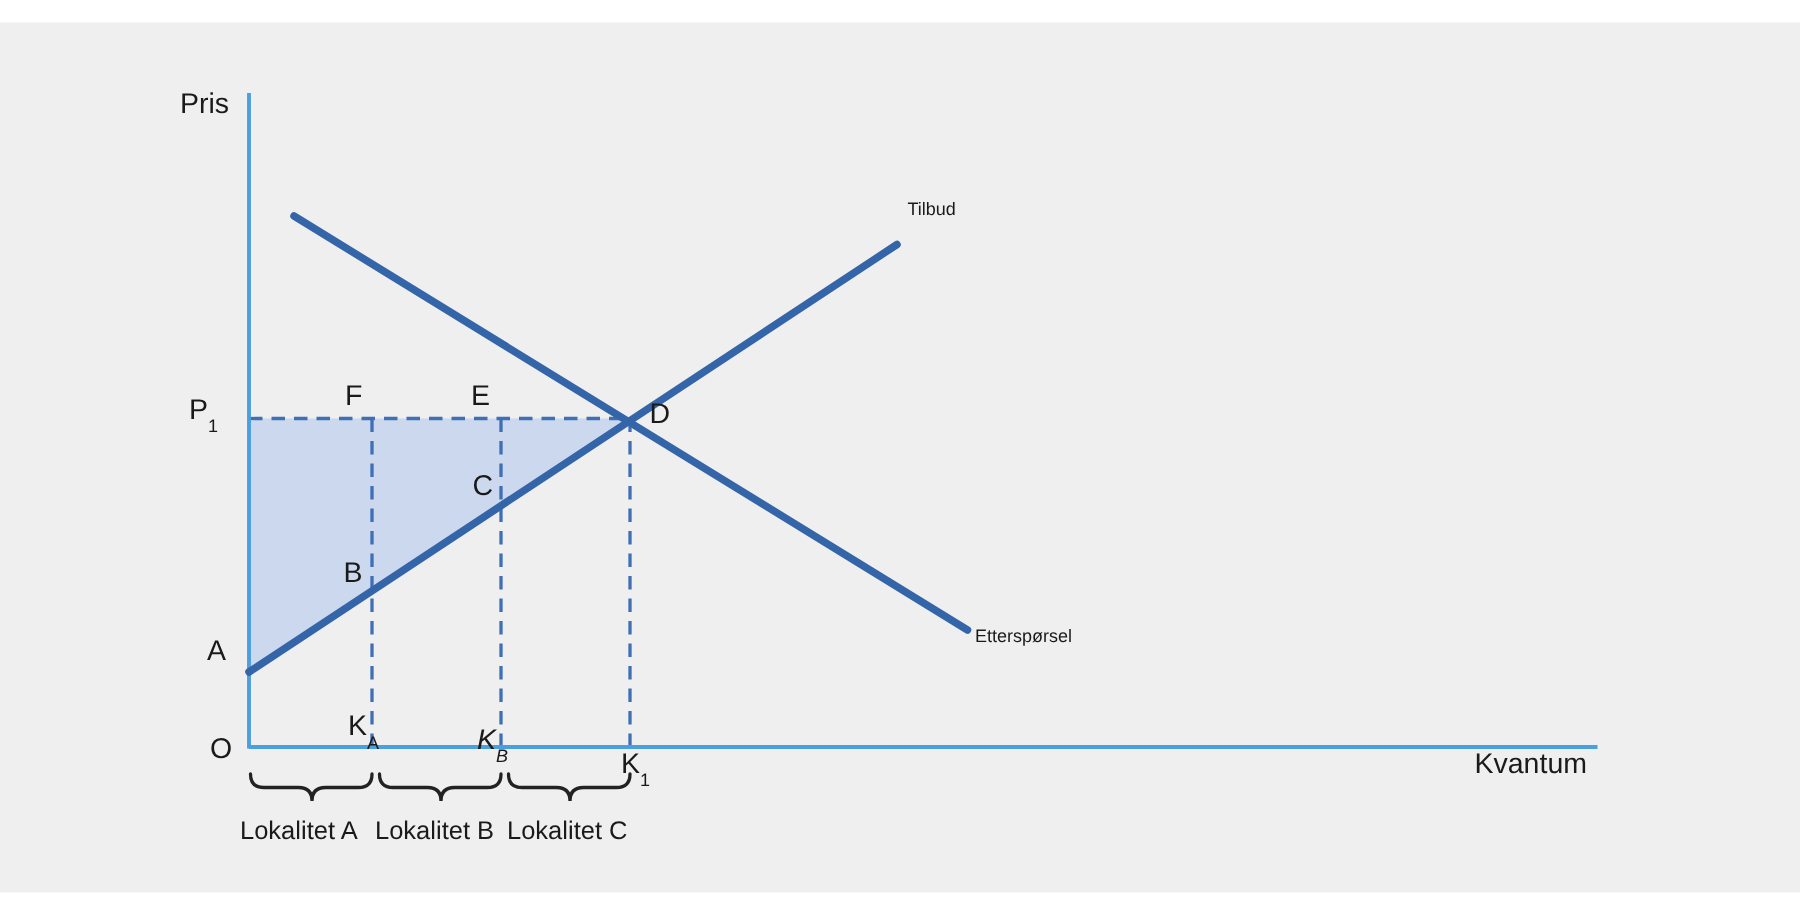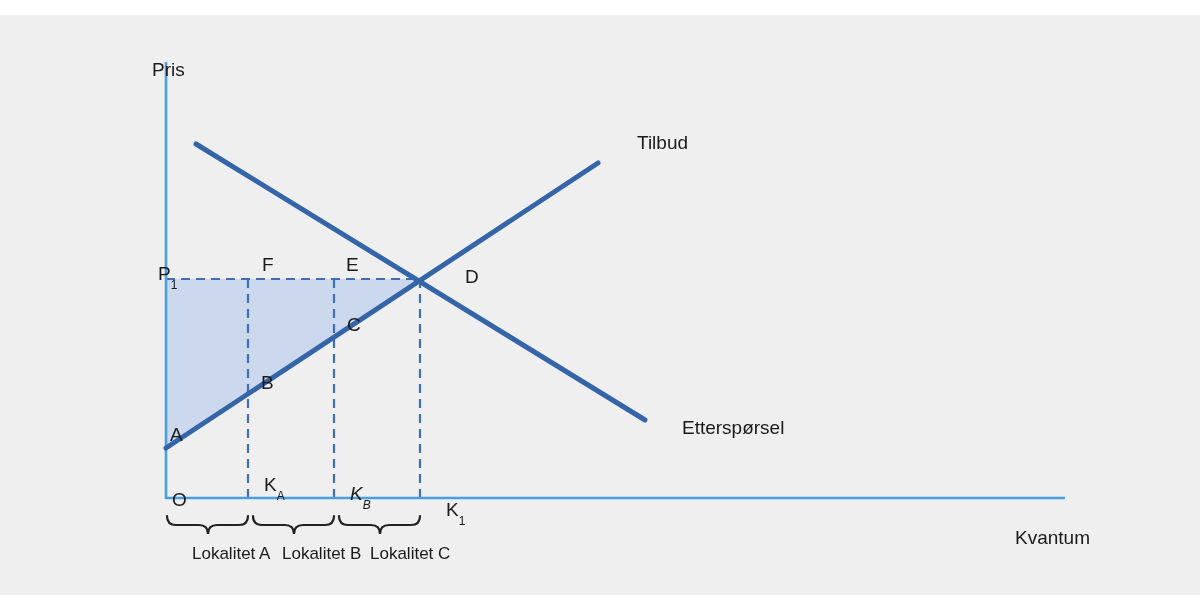--- a/index.html
+++ b/index.html
@@ -32,27 +32,26 @@
     top: 0;
     width: 1200px;
     height: 612px;
   }
   .lbl {
     position: absolute;
     color: #1a1a1a;
     font-family: "Liberation Sans", sans-serif;
     white-space: nowrap;
     line-height: 1;
-    margin-left: 32px;
   }
   .lbl-axis {
     font-size: 19px;
   }
   .lbl-curve {
-    font-size: 19px;
+    font-size: 12px;
   }
   .lbl-point {
     font-size: 19px;
   }
   .lbl-tick {
     font-size: 19px;
   }
   .lbl-bracket {
     font-size: 17px;
   }
@@ -93,21 +92,21 @@
 
     <path d="M 167,516 q 0,9 9,9 L 199,525 q 9,0 9,9 q 0,-9 9,-9 L 239,525 q 9,0 9,-9" fill="none" stroke="#222222" stroke-width="2.2" stroke-linecap="round"></path>
 
     <path d="M 253,516 q 0,9 9,9 L 285,525 q 9,0 9,9 q 0,-9 9,-9 L 325,525 q 9,0 9,-9" fill="none" stroke="#222222" stroke-width="2.2" stroke-linecap="round"></path>
 
     <path d="M 339,516 q 0,9 9,9 L 371,525 q 9,0 9,9 q 0,-9 9,-9 L 411,525 q 9,0 9,-9" fill="none" stroke="#222222" stroke-width="2.2" stroke-linecap="round"></path>
   </svg>
 
   <div class="lbl lbl-axis" style="left:120px; top:60px;">Pris</div>
 
-  <div class="lbl lbl-axis" style="left:983px; top:528px;">Kvantum</div>
+  <div class="lbl lbl-axis" style="left:983px; top:500px;">Kvantum</div>
 
   <div class="lbl lbl-tick" style="left:140px; top:490px;">O</div>
 
   <div class="lbl lbl-axis" style="left:126px; top:264px;text-align:center;"><span>P</span><span class="sub">1</span></div>
 
   <div class="lbl lbl-curve" style="left:605px; top:133px;">Tilbud</div>
 
   <div class="lbl lbl-curve" style="left:650px; top:418px;">Etterspørsel</div>
 
   <div class="lbl lbl-point" style="left:138px; top:425px;">A</div>

